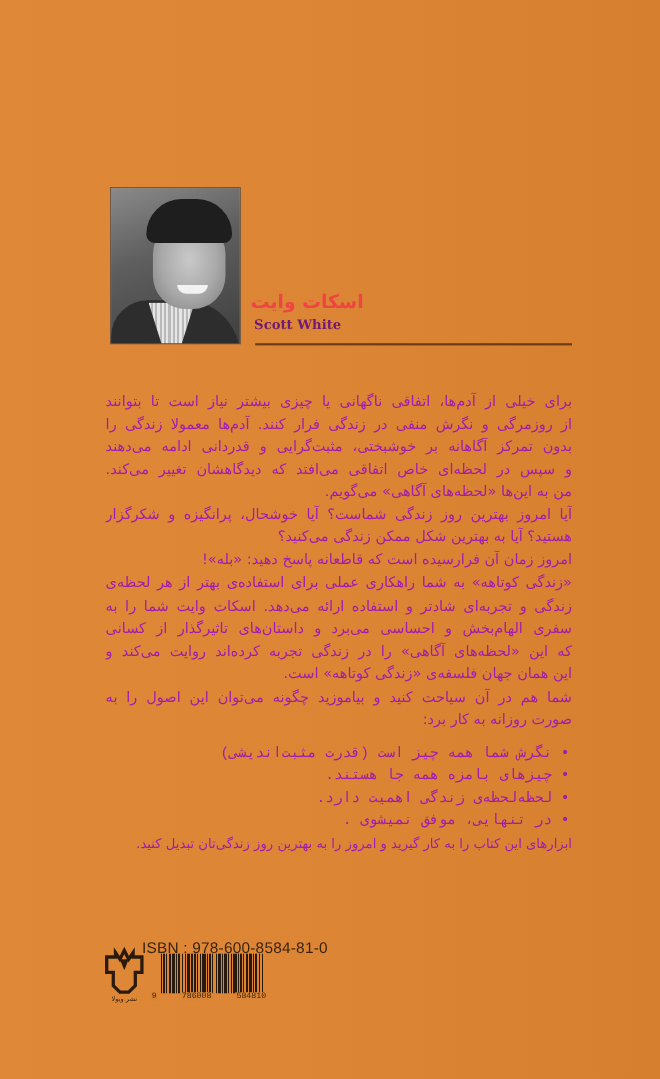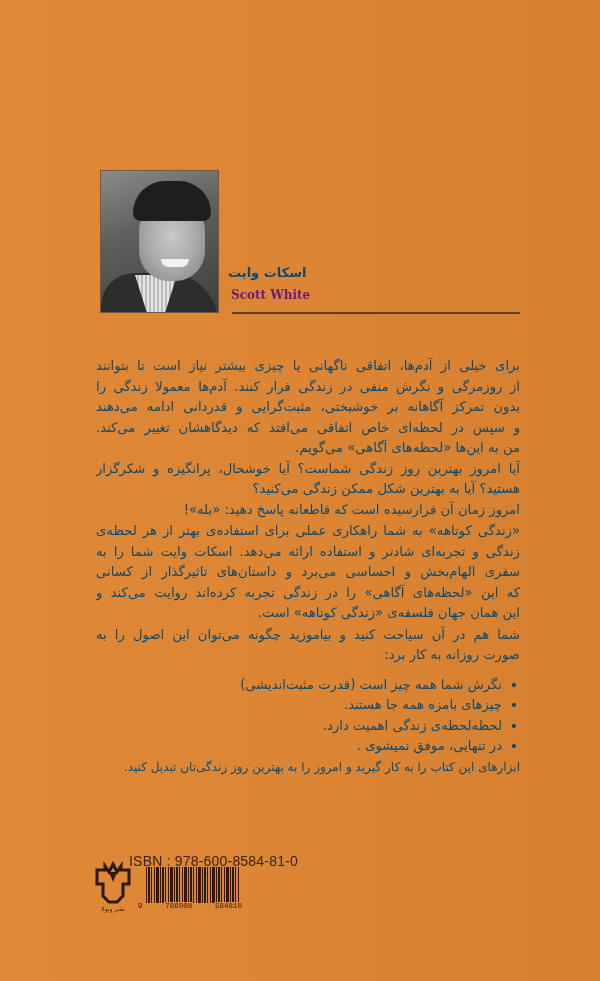--- a/index.html
+++ b/index.html
@@ -17,45 +17,45 @@
       box-shadow: 0 0 0 1px #6b5a45;
     }
     .photo .hair { position:absolute; left:32px; top:10px; width:78px; height:40px; border-radius:40px 40px 10px 10px; background:#1e1e1e; }
     .photo .face { position:absolute; left:38px; top:28px; width:66px; height:82px; border-radius:32px 32px 30px 30px; background: radial-gradient(ellipse at 50% 45%, #c9c9c9 0%, #a8a8a8 55%, #7d7d7d 100%); }
     .photo .smile { position:absolute; left:60px; top:88px; width:28px; height:8px; border-radius:0 0 14px 14px; background:#f2f2f2; }
     .photo .suit { position:absolute; left:0; top:102px; width:117px; height:50px; background:#2d2d2d; border-radius:40px 60px 0 0; }
     .photo .shirt { position:absolute; left:34px; top:104px; width:42px; height:40px; background: repeating-linear-gradient(90deg,#e5e5e5 0 2px,#b9b9b9 2px 4px); clip-path: polygon(0 0,100% 0,70% 100%,30% 100%); }
 
     .author-fa {
       position: absolute; left: 228px; top: 265px;
-      font-size: 13px; font-weight: bold; color: #0c4a6e; direction: rtl;
+      font-size: 17px; font-weight: bold; color: #ef4444; direction: rtl;
       font-family: "DejaVu Sans", sans-serif;
     }
     .author-en {
       position: absolute; left: 231px; top: 288px;
       font-size: 12px; font-weight: bold; color: #701a75;
       font-family: "DejaVu Serif", serif;
     }
     .divider {
       position: absolute; left: 232px; top: 312px; width: 288px; height: 2px;
       background: #6b3d17;
     }
 
     .body-text {
       position: absolute; left: 96px; top: 356px; width: 424px;
       direction: rtl; text-align: justify;
-      font-size: 13.2px; line-height: 20.5px; color: #0c4a6e;
+      font-size: 13.2px; line-height: 20.5px; color: #a21caf;
     }
     .body-text p { margin: 0; }
     .body-text p.gap { margin-top: 1px; }
     .body-text .line { display: block; text-align-last: justify; white-space: nowrap; overflow: hidden; }
     .body-text .line.last { text-align-last: right; }
 
     .bullets { list-style: none; margin: 9px 0 0 0; padding: 0 18px 0 0; }
-    .bullets li { position: relative; line-height: 20.5px; white-space: nowrap; }
+    .bullets li { position: relative; line-height: 20.5px; white-space: nowrap; font-family: Liberation Mono, monospace; }
     .bullets li::before { content: "•"; position: absolute; right: -16px; top: 0; font-size: 14px; }
 
     .closing { margin-top: 7px; font-size: 12px; white-space: nowrap; }
 
     .isbn {
       position: absolute; left: 129px; top: 853px;
       font-size: 14px; letter-spacing: 0.2px; color: #3a2411;
       font-family: "Liberation Sans", sans-serif;
     }
     .barcode {

